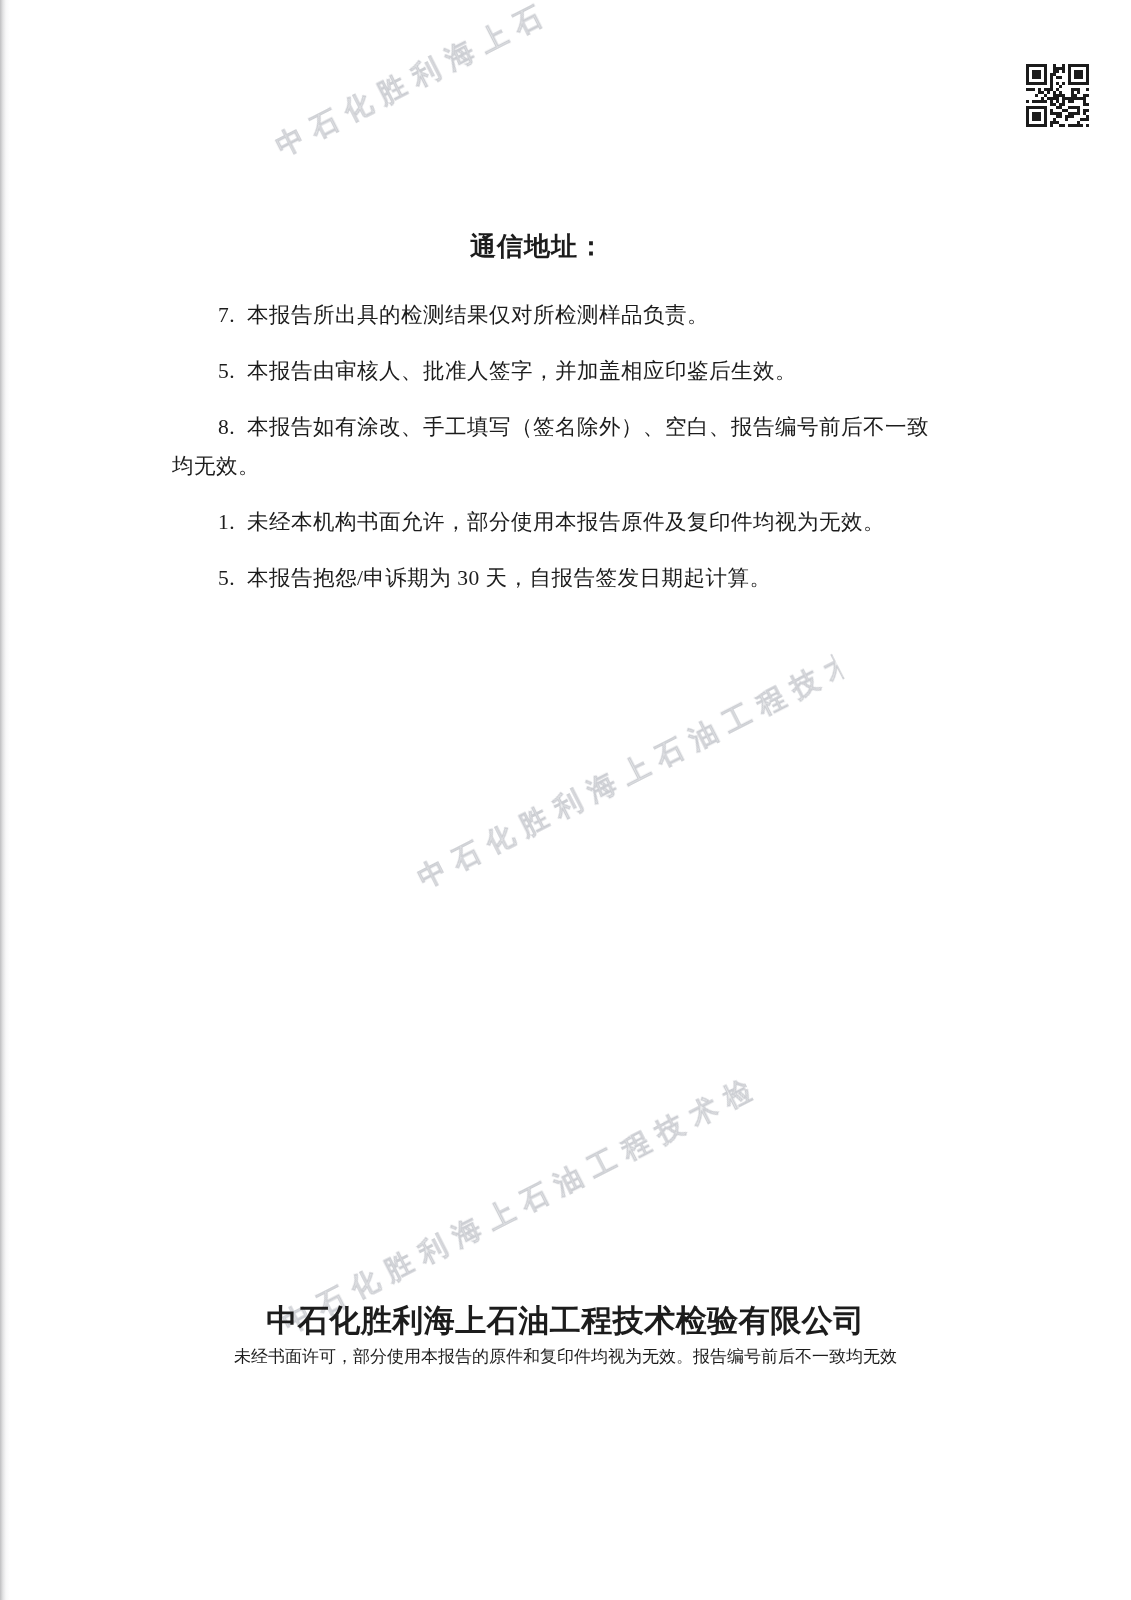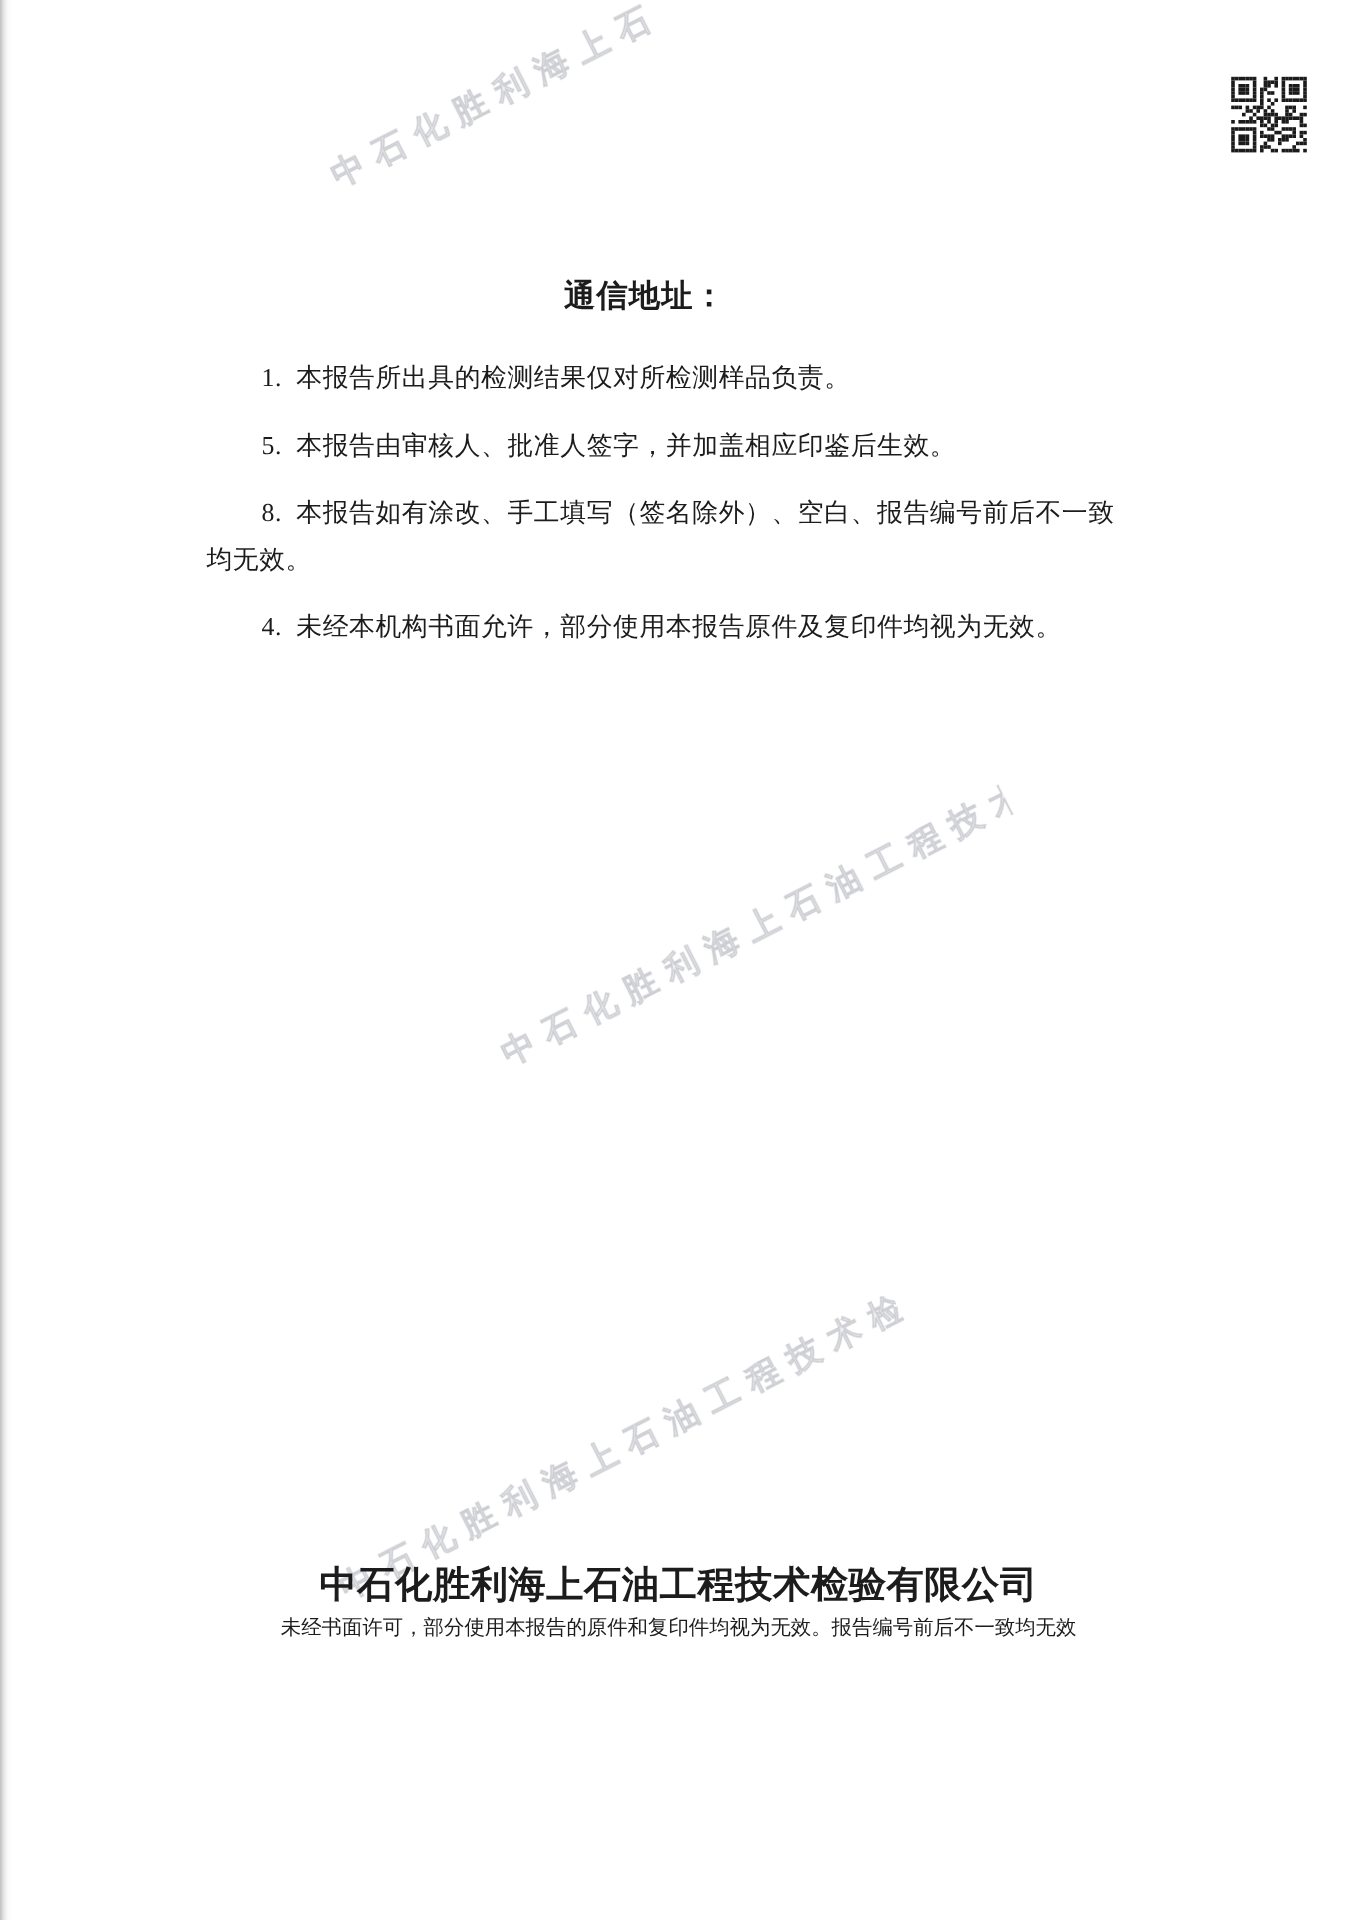--- a/index.html
+++ b/index.html
@@ -349,22 +349,23 @@
     <i style="left:60px;top:60px"></i>
   </div>
 
 <div class="wm wm-1">中石化胜利海上石油工程技术检验有限公司</div>
 <div class="wm wm-2">中石化胜利海上石油工程技术检验有限公司</div>
 <div class="wm wm-3">中石化胜利海上石油工程技术检验有限公司</div>
 
 <div class="doc-title">通信地址：</div>
 
 <div class="statements">
-  <p>1.  本报告所出具的检测结果仅对所检测样品负责。</p>
+  <p>7.  本报告所出具的检测结果仅对所检测样品负责。</p>
   <p>5.  本报告由审核人、批准人签字，并加盖相应印鉴后生效。</p>
   <p>8.  本报告如有涂改、手工填写（签名除外）、空白、报告编号前后不一致均无效。</p>
-  <p>4.  未经本机构书面允许，部分使用本报告原件及复印件均视为无效。</p>
+  <p>1.  未经本机构书面允许，部分使用本报告原件及复印件均视为无效。</p>
+  <p>5.  本报告抱怨/申诉期为 30 天，自报告签发日期起计算。</p>
 </div>
 
 <div class="footer">
   <div class="company-cn">中石化胜利海上石油工程技术检验有限公司</div>
   <div class="disclaimer-line">未经书面许可，部分使用本报告的原件和复印件均视为无效。报告编号前后不一致均无效</div>
 </div>
 
 </body></html>

